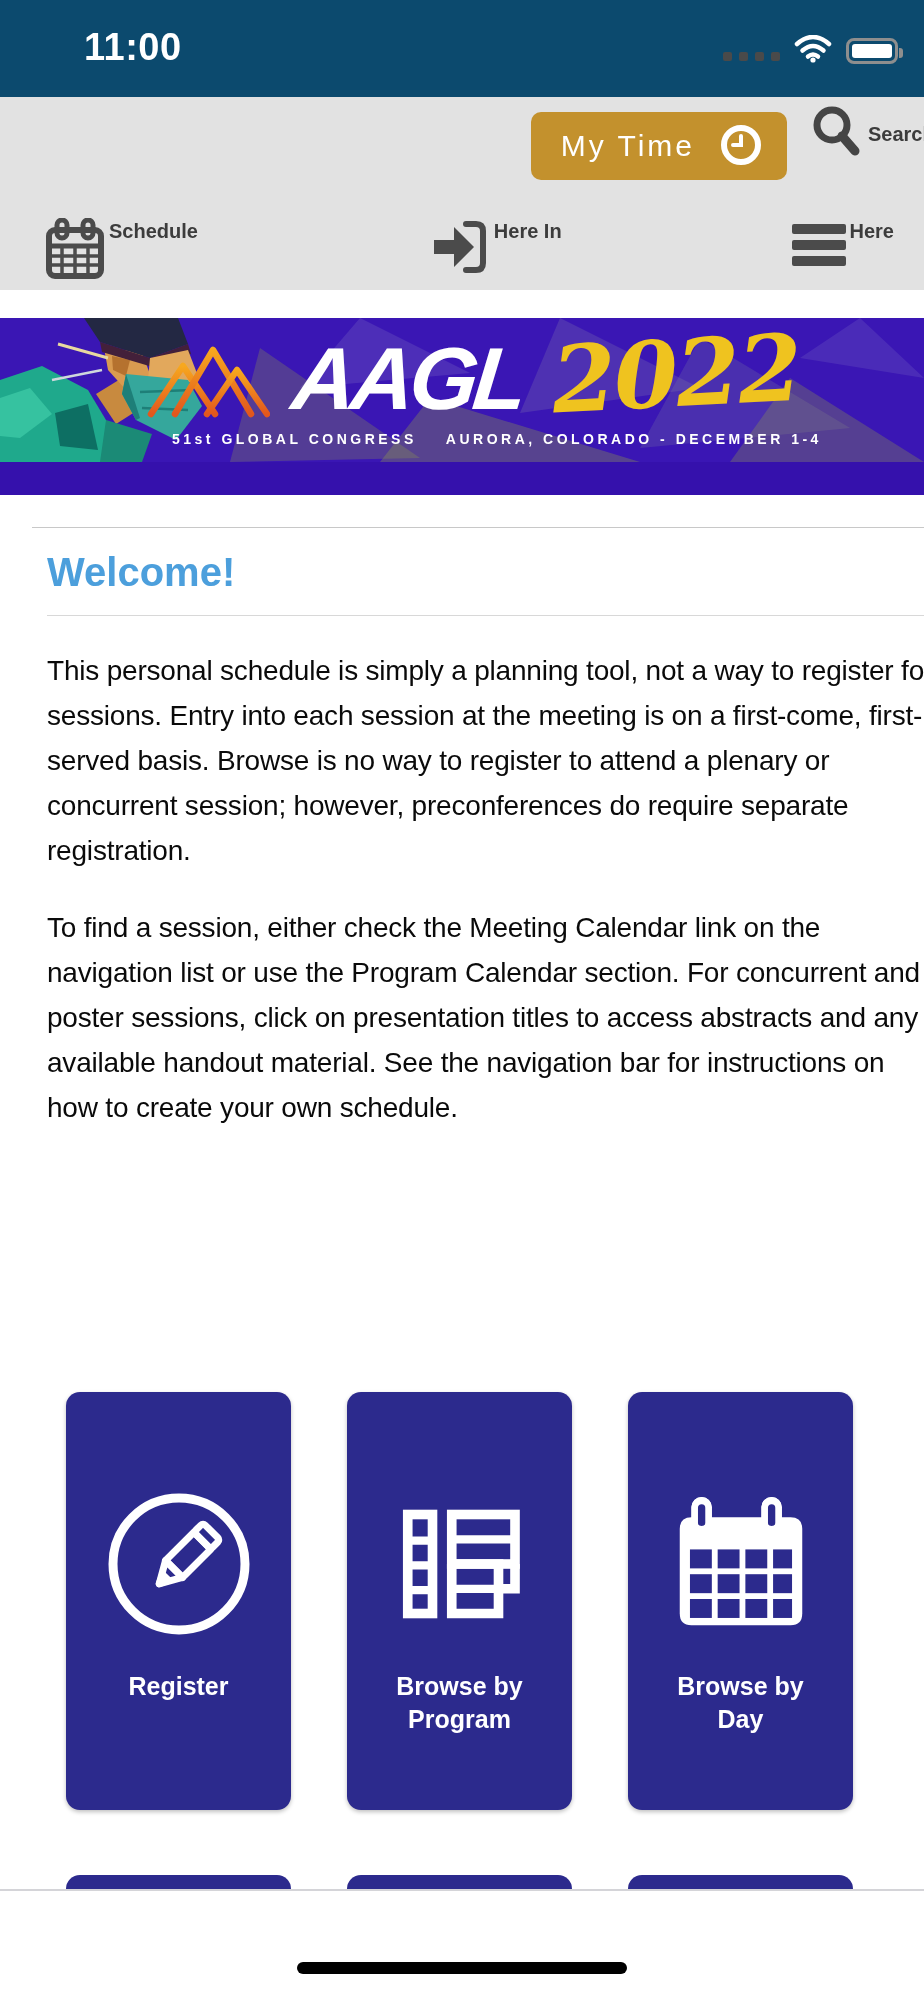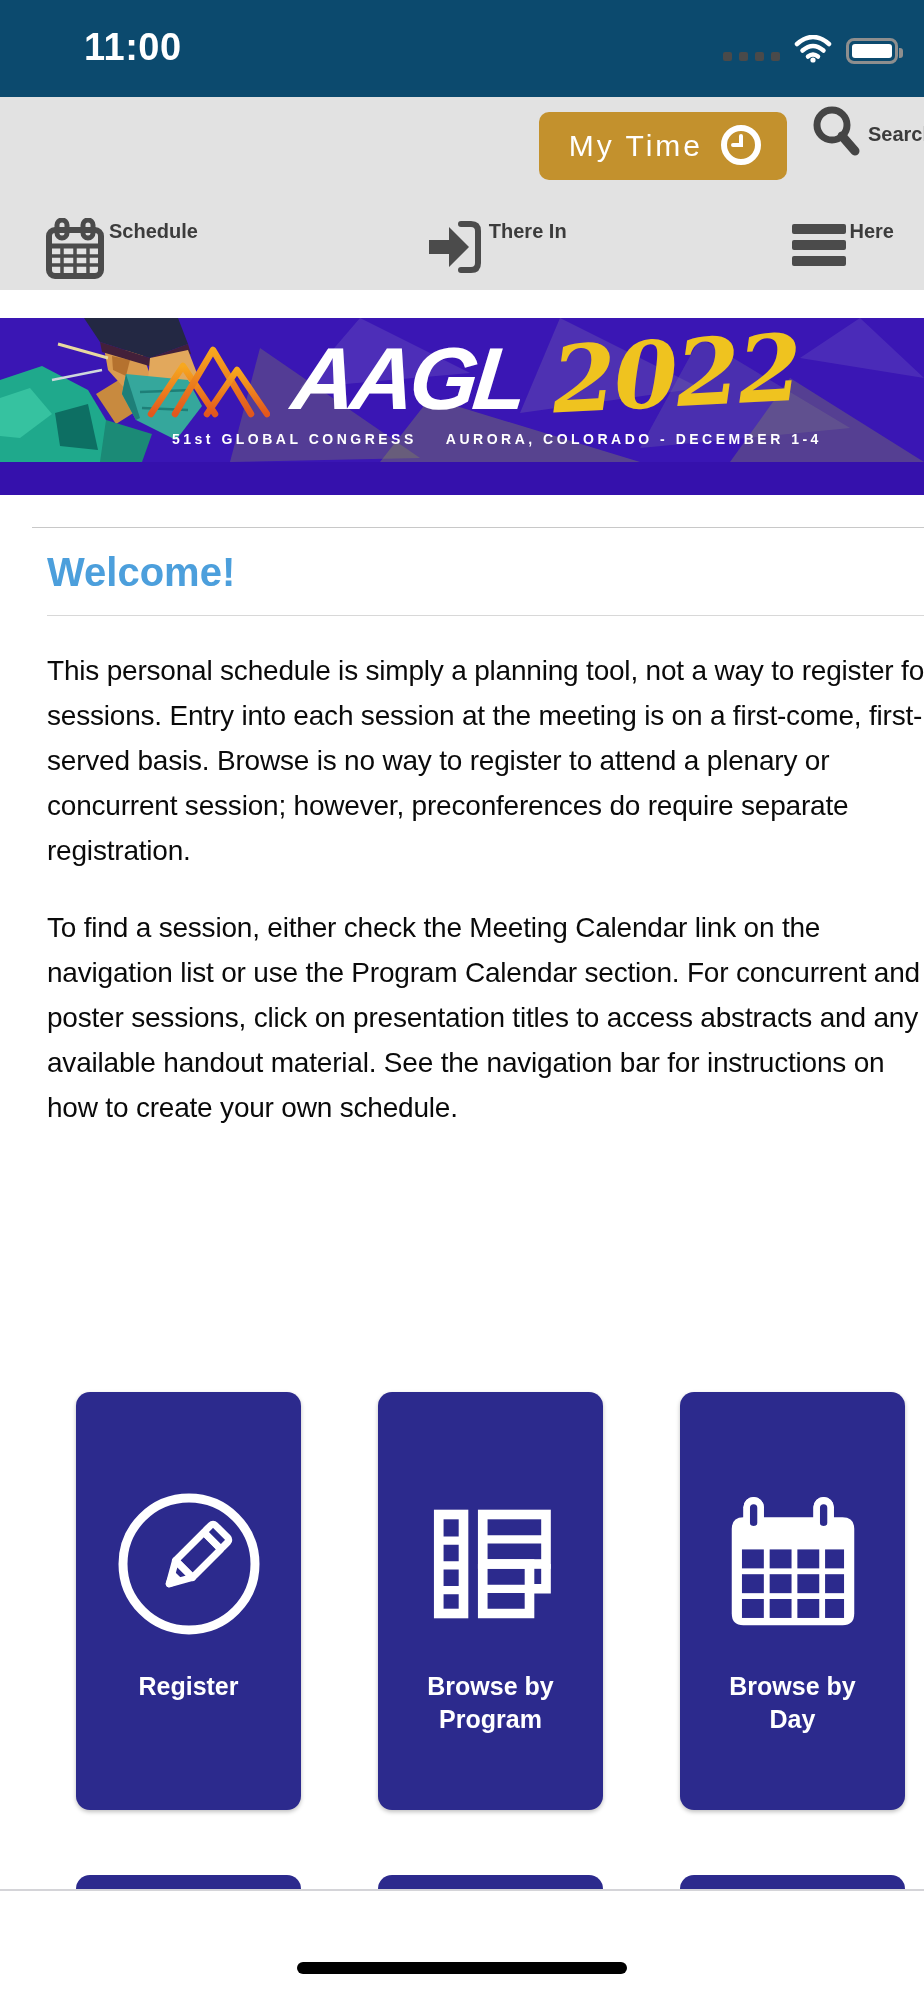--- a/index.html
+++ b/index.html
@@ -15,21 +15,21 @@
   .cell-dots { display:flex; gap:7px; align-items:center; margin-top:10px; }
   .cell-dots span { width:9px; height:9px; border-radius:2px; background:#4a4a4a; display:block; }
   .battery { position:relative; width:52px; height:26px; border:3px solid #8e8e8e; border-radius:8px; padding:3px; }
   .battery .level { width:100%; height:100%; background:#fff; border-radius:3px; }
   .battery .tip { position:absolute; right:-8px; top:7px; width:4px; height:10px; background:#8e8e8e; border-radius:0 3px 3px 0; }
   
   .toolbar { position:absolute; top:97px; left:0; width:924px; height:193px; background:#e2e2e2; }
   .mytime-btn {
     position:absolute; right:137px; top:15px; height:68px; padding:0 24px 0 30px;
     background:var(--accent-gold,#c3912d); border:none; border-radius:10px;
-    display:flex; align-items:center; gap:16px; cursor:pointer;
+    display:flex; align-items:center; gap:24px; cursor:pointer;
   }
   .mytime-btn .lbl { color:#fff; font-size:30px; letter-spacing:3px; font-weight:400; }
   .search-block { position:absolute; right:16px; top:6px; width:100px; display:flex; flex-direction:column; align-items:center; }
   .tool-label { font-size:20px; font-weight:700; color:#3c3c3c; margin-top:2px; }
   .toolbar-row2 { position:absolute; left:0; right:0; bottom:6px; display:flex; justify-content:space-between; padding:0 30px 0 45px; }
   .tool-item { display:flex; flex-direction:row; gap:4px; cursor:pointer; }
   .menu-icon { display:flex; flex-direction:column; gap:6px; padding-top:6px; }
   .menu-icon span { width:54px; height:10px; background:#4b4b4b; border-radius:2px; display:block; }
   
   .banner { position:absolute; top:318px; left:0; width:924px; height:177px; background:var(--banner-purple,#3a16b4); overflow:hidden; }
@@ -48,21 +48,21 @@
     position:absolute; left:148px; top:113px; color:#fff; font-size:14px; font-weight:700;
     letter-spacing:3.5px; white-space:pre; font-family:"Liberation Sans",sans-serif;padding-left:24px;
   }
   
   .content { position:absolute; top:495px; left:0; width:924px;margin-left:32px; }
   .rule-full { border:none; border-top:1px solid #c8c8c8; margin:32px 0 0 0; }
   .page-title { color:var(--heading-blue,#4c9fdc); font-size:40px; font-weight:700; margin:22px 15px 20px 15px; }
   .rule-inner { border:none; border-top:1px solid #d8d8d8; margin:0 15px; }
   .content p { font-size:28px; line-height:45px; color:#0a0a0a; margin:32px 15px; max-width:894px; letter-spacing:-0.2px; }
   
-  .cards-row { position:absolute; left:76px; display:grid; grid-template-columns:repeat(3,225px); column-gap:77px; }
+  .cards-row { position:absolute; left:66px; display:grid; grid-template-columns:repeat(3,225px); column-gap:56px; }
   .cards-row.row-1 { top:1392px; }
   .cards-row.row-2 { top:1875px; height:14px; overflow:hidden; }
   .card {
     width:225px; height:418px; background:var(--card-purple,#2c2a8d); border-radius:14px;
     box-shadow:0 2px 4px rgba(0,0,0,0.25); display:flex; flex-direction:column; align-items:center; cursor:pointer;
   }
   .card .icon-wrap { height:160px; margin-top:92px; display:flex; align-items:center; justify-content:center; }
   .card .card-label { margin-top:26px; color:#fff; font-size:25px; font-weight:700; text-align:center; line-height:33px; width:170px; }
   .card.partial { height:60px; border-radius:14px 14px 0 0; box-shadow:none; }
   .viewport-line { position:absolute; top:1889px; left:0; width:924px; border-top:2px solid #d4d4d8; }
@@ -132,21 +132,21 @@
       </span>
       <span class="tool-label">Schedule</span>
     </div>
     <div class="tool-item">
       <span>
         <svg width="62" height="60" viewBox="0 0 62 60">
           <polygon points="6,22 26,22 26,9 46,29 26,49 26,36 6,36" fill="#4b4b4b"></polygon>
           <path d="M38 6 H48 Q55 6 55 13 V45 Q55 52 48 52 H38" stroke="#4b4b4b" stroke-width="6" fill="none" stroke-linecap="round"></path>
         </svg>
       </span>
-      <span class="tool-label">There In</span>
+      <span class="tool-label">Here In</span>
     </div>
     <div class="tool-item">
       <span class="menu-icon">
           <span></span>
           <span></span>
           <span></span>
         </span>
       <span class="tool-label">Here</span>
     </div>
   </div>

